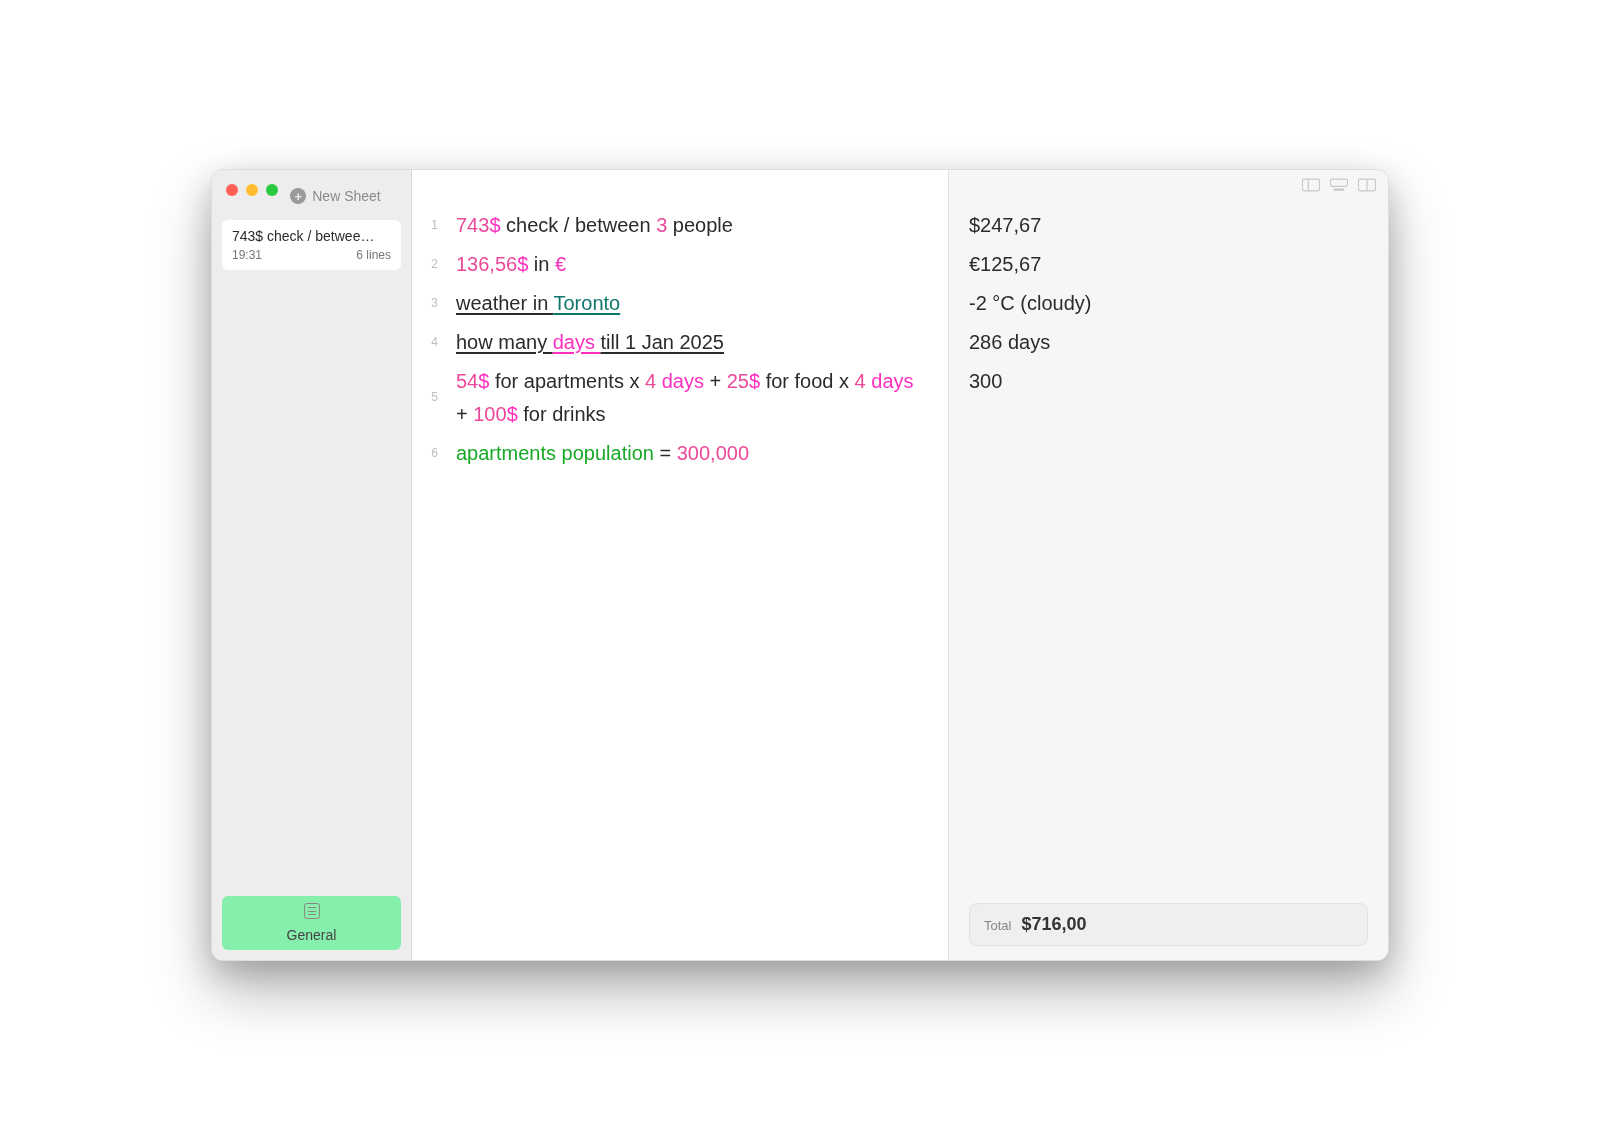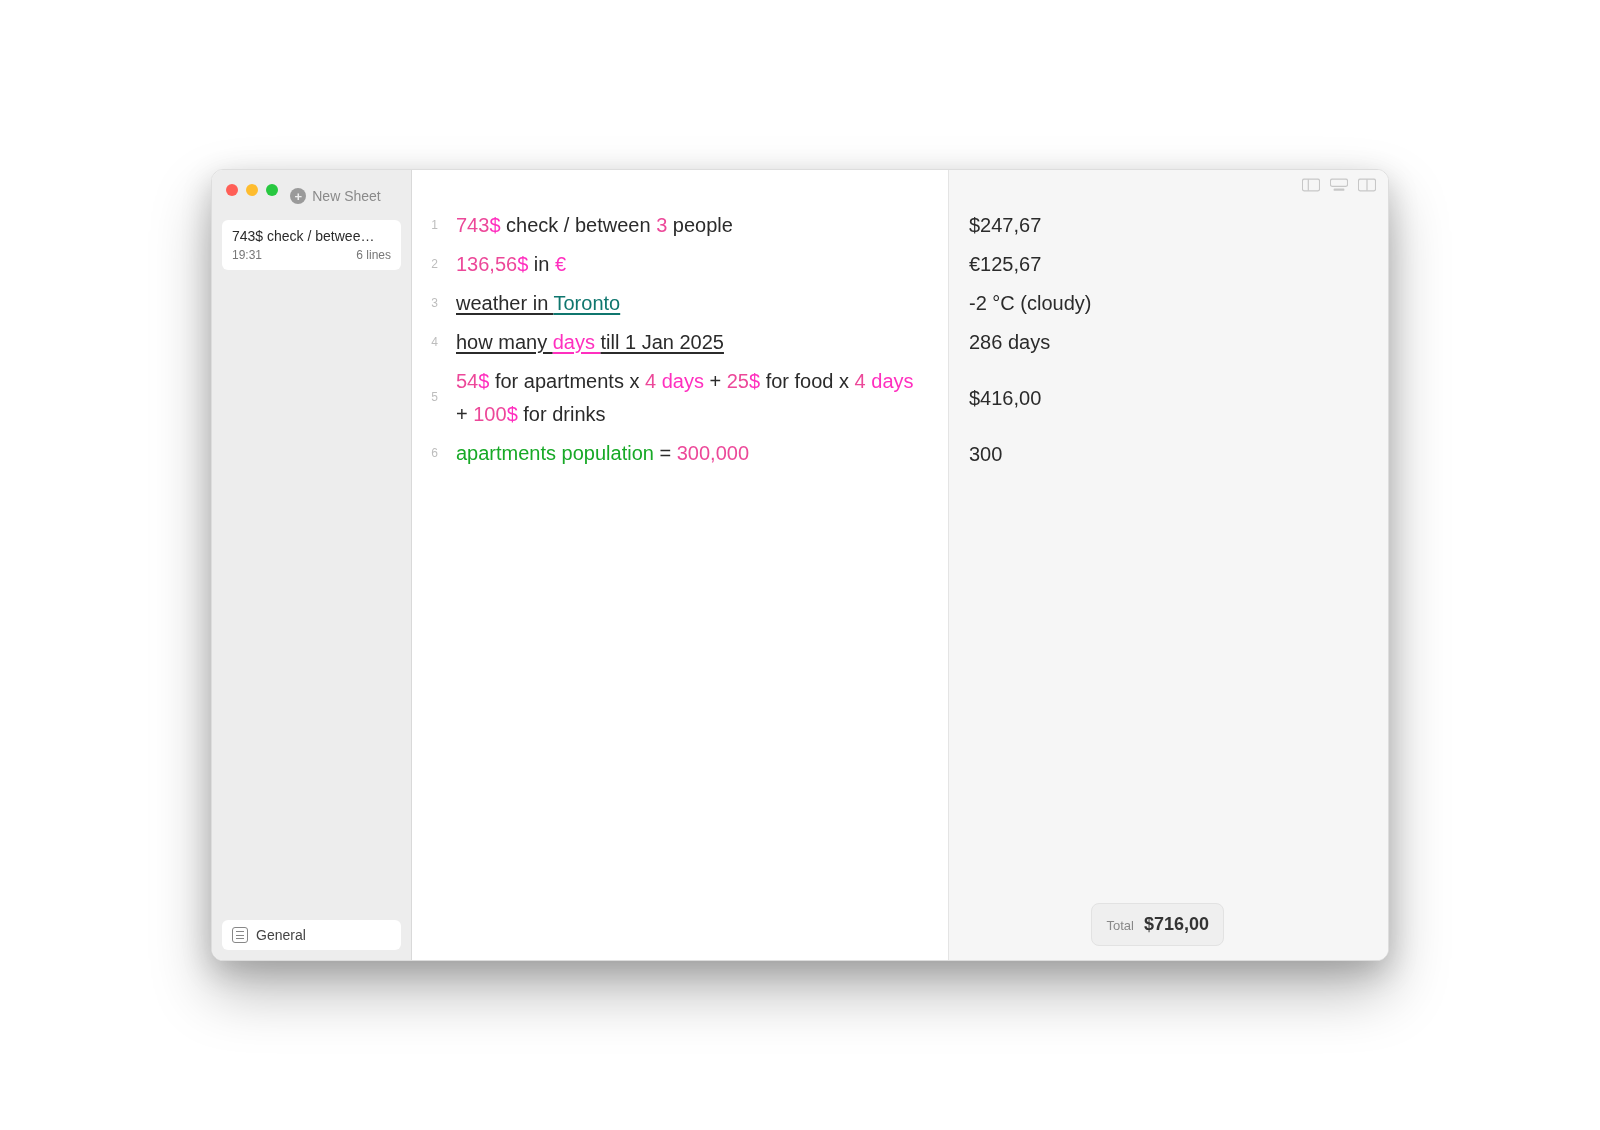--- a/index.html
+++ b/index.html
@@ -81,28 +81,29 @@
     }
     .sheet-meta {
       display: flex;
       justify-content: space-between;
       font-size: 12px;
       color: #777;
       margin-top: 4px;
     }
     .sidebar-spacer { flex: 1; }
     .general {
-      background: #ffffff;
+      background: #86efac;
       border-radius: 6px;
       padding: 7px 10px;
       display: flex;
-      align-items: flex-end;
+      align-items: center;
       gap: 8px;
       color: #444;
       font-size: 14px;
+      flex-direction: column;
     }
     .list-icon {
       width: 16px; height: 16px; border: 1.2px solid #888; border-radius: 3px;
       position: relative;
     }
     .list-icon::before {
       content: ""; position: absolute; left: 3px; right: 3px; top: 3px; bottom: 3px;
       background: repeating-linear-gradient(to bottom, #888 0 1px, transparent 1px 3.5px);
     }
     
@@ -141,21 +142,21 @@
     
     .results {
       width: 440px;
       background: #f6f6f6;
       border-left: 1px solid #e4e4e4;
       padding: 36px 20px 0 20px;
       font-size: 20px;
       color: #2b2b2b;
       position: relative;
       display: flex;
-      flex-direction: row;
+      flex-direction: column;
     }
     .toolbar-top {
       position: absolute;
       top: 8px; right: 12px;
       display: flex;
       gap: 10px;
       color: #c7c7c7;
     }
     .ticon { width: 18px; height: 14px; display: inline-block; }
     .ticon svg { width: 100%; height: 100%; display: block; }
@@ -257,21 +258,20 @@
               <rect x="0.5" y="0.5" width="19" height="13" rx="2" fill="none" stroke="#c7c7c7" stroke-width="1.3"></rect>
               <line x1="10" y1="0.5" x2="10" y2="13.5" stroke="#c7c7c7" stroke-width="1.3"></line>
             </svg>
         </span>
       </div>
       <div id="result-rows">
           <div class="rrow">$247,67</div>
           <div class="rrow">€125,67</div>
           <div class="rrow">-2 °C (cloudy)</div>
           <div class="rrow">286 days</div>
-          <div class="rrow multi">$416,00</div>
           <div class="rrow">300</div>
         </div>
       <div class="total-box">
         <span class="total-label">Total</span>
         <span class="total-value">$716,00</span>
       </div>
     </div>
 
   </div>
 </div>

